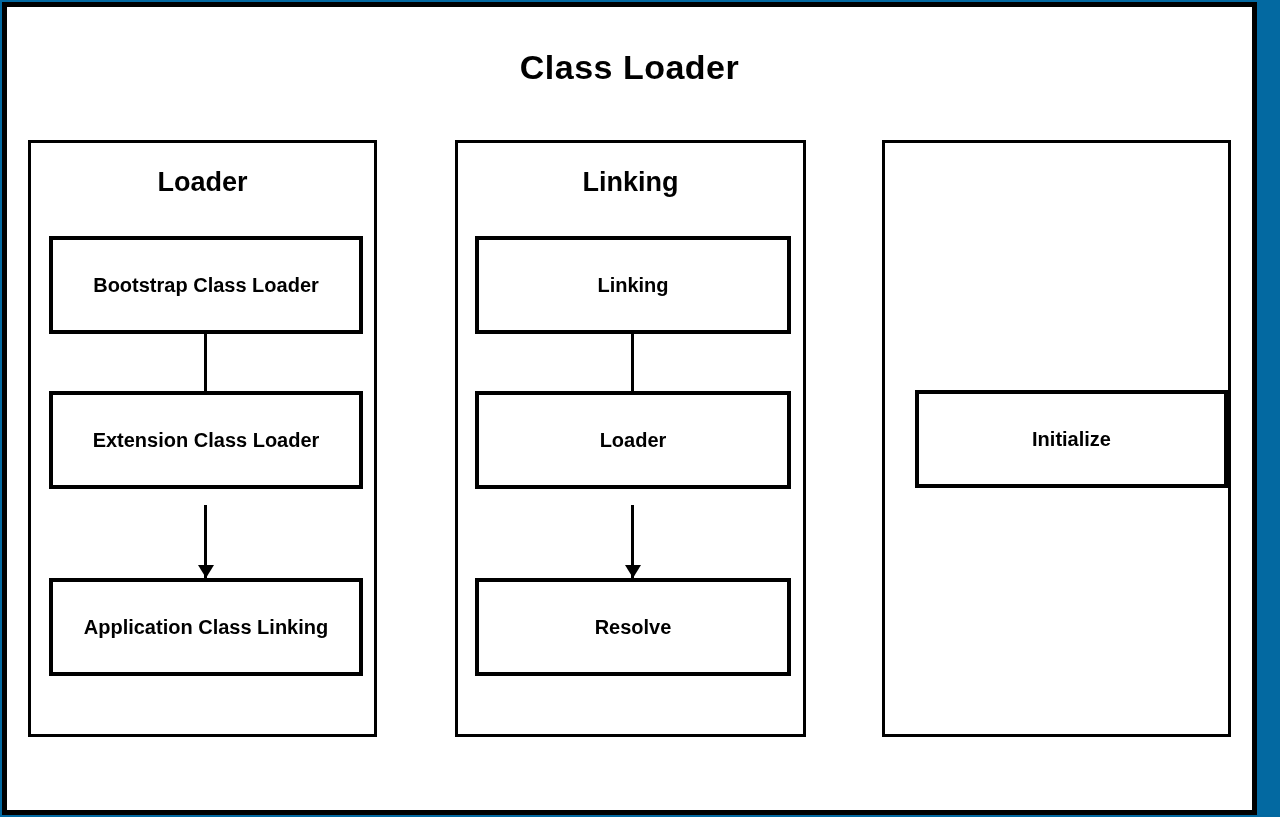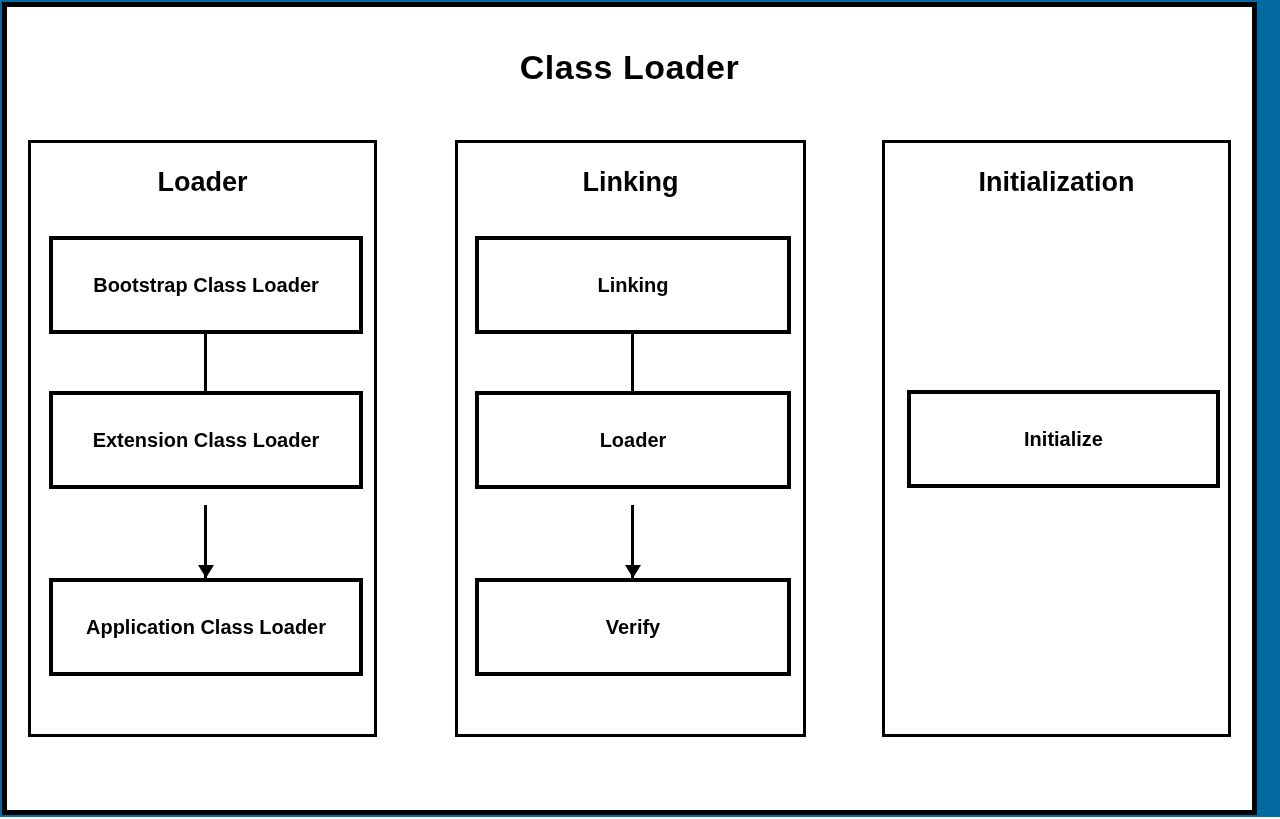--- a/index.html
+++ b/index.html
@@ -66,21 +66,21 @@
     display: flex;
     align-items: center;
     justify-content: center;
     text-align: right;
     font-size: 20px;
     font-weight: 600;
     color: #000;
   }
   .panel-loading .node        { left: 18px; width: 314px; height: 98px; }
   .panel-linking .node        { left: 17px; width: 316px; height: 98px; }
-  .panel-initialization .node { left: 22px; width: 313px; height: 98px; }
+  .panel-initialization .node { left: 30px; width: 313px; height: 98px; }
   .node.slot-1 { top: 93px;  }
   .node.slot-2 { top: 248px; }
   .node.slot-3 { top: 435px; }
   .node.slot-init { top: 247px; }
   .arrow {
     position: absolute;
     width: 3px;
     background: #000;
     left: 173px;
   }
@@ -111,35 +111,34 @@
     <h2 class="panel-title">Loader</h2>
 
     <div class="node slot-1">Bootstrap Class Loader</div>
 
     <div class="arrow gap-1"></div>
 
     <div class="node slot-2">Extension Class Loader</div>
 
     <div class="arrow gap-2"></div>
 
-    <div class="node slot-3">Application Class Loader</div>
+    <div class="node slot-3">Application Class Linking</div>
   </section>
 
   <section class="panel panel-linking">
     <h2 class="panel-title">Linking</h2>
 
     <div class="node slot-1">Linking</div>
 
     <div class="arrow gap-1"></div>
 
     <div class="node slot-2">Loader</div>
 
     <div class="arrow gap-2"></div>
 
-    <div class="node slot-3">Verify</div>
+    <div class="node slot-3">Resolve</div>
   </section>
 
   <section class="panel panel-initialization">
-    <h2 class="panel-title">Initialization</h2>
 
     <div class="node slot-init">Initialize</div>
   </section>
 </div>
 
 </body></html>

